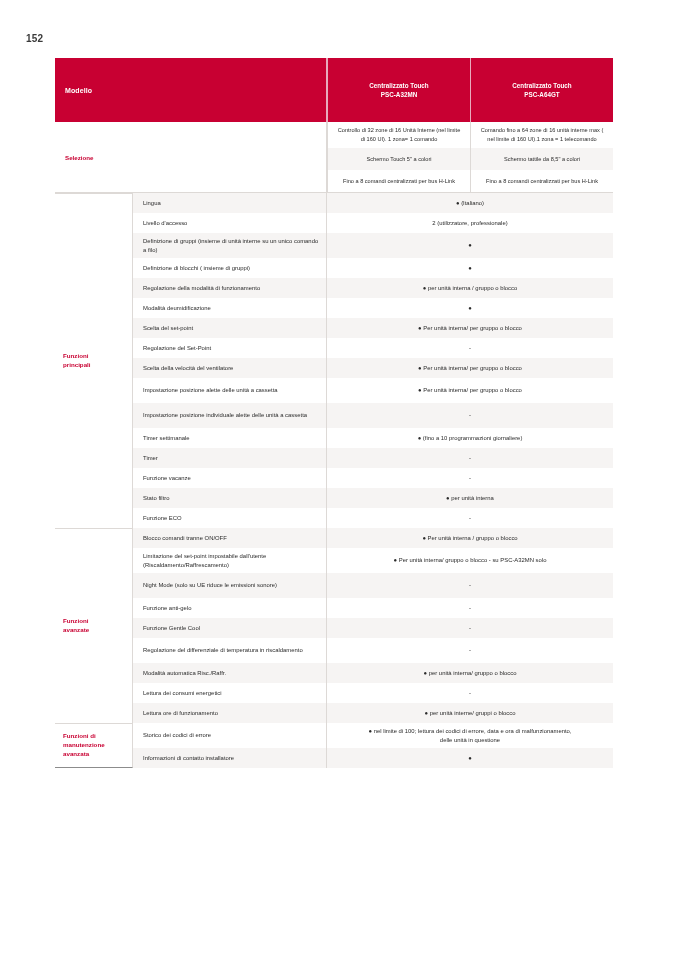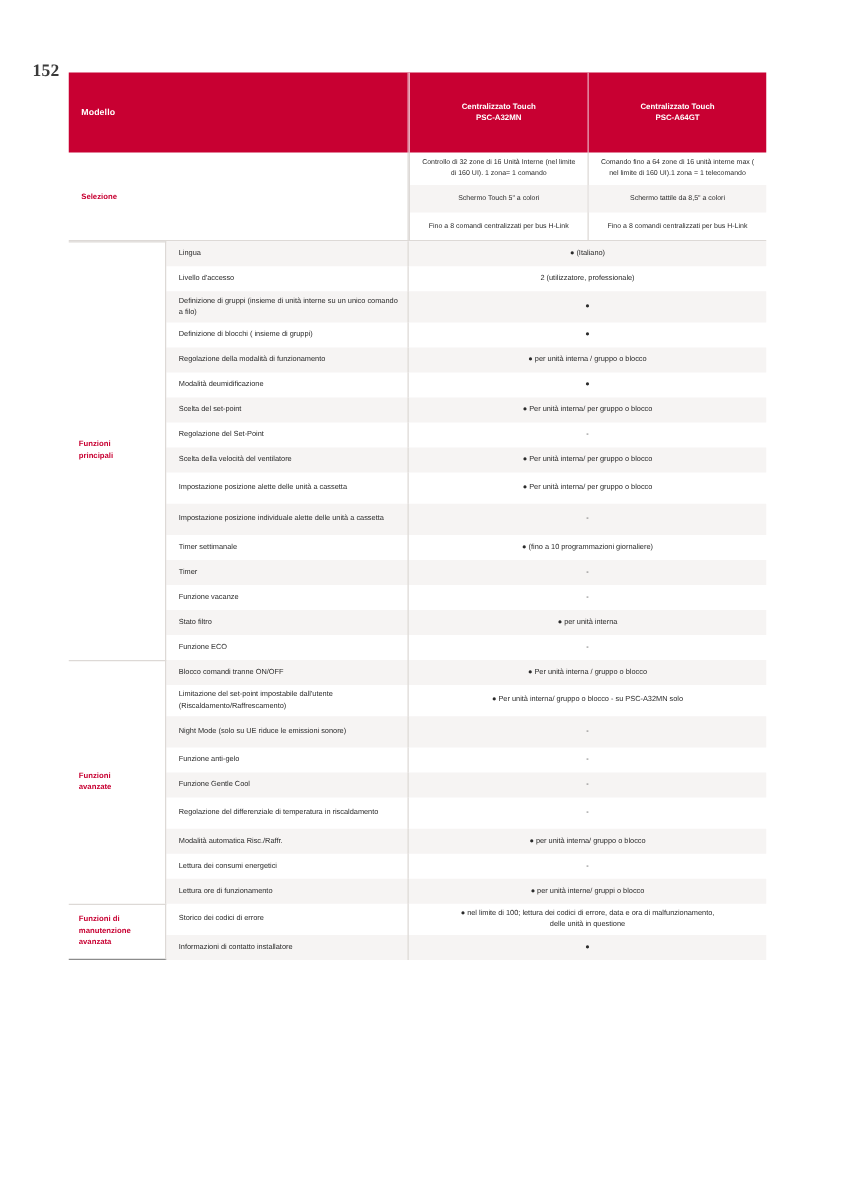--- a/index.html
+++ b/index.html
@@ -12,26 +12,25 @@
     height: 959px;
     position: relative;
     font-family: "Liberation Sans", sans-serif;
     color: #2b2b2b;
     overflow: hidden;
   }
 
   .page-number {
     position: absolute;
     left: 26px;
-    top: 50px;
-    font-size: 14px;
+    top: 33px;
+    font-size: 10px;
     font-weight: bold;
     color: #3a3a3a;
     letter-spacing: 0.2px;
-    font-family: Liberation Serif, serif;
   }
 
   .table-wrap {
     position: absolute;
     left: 55px;
     top: 58px;
     width: 558px;
   }
 
   

